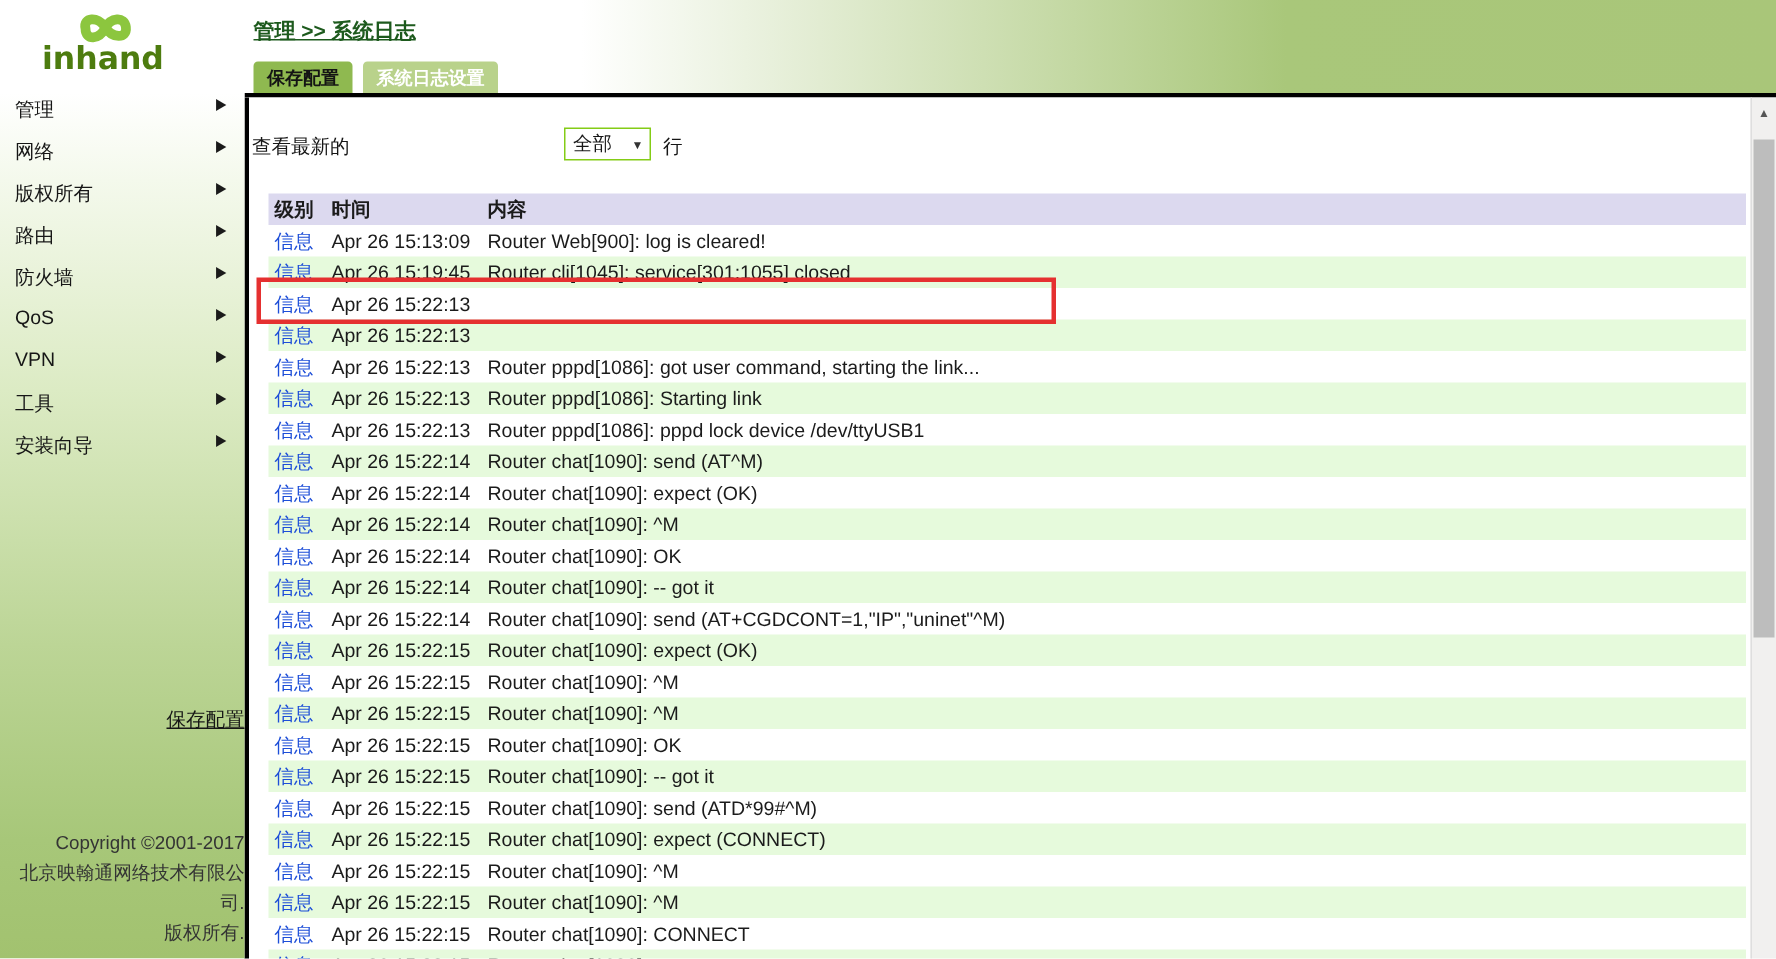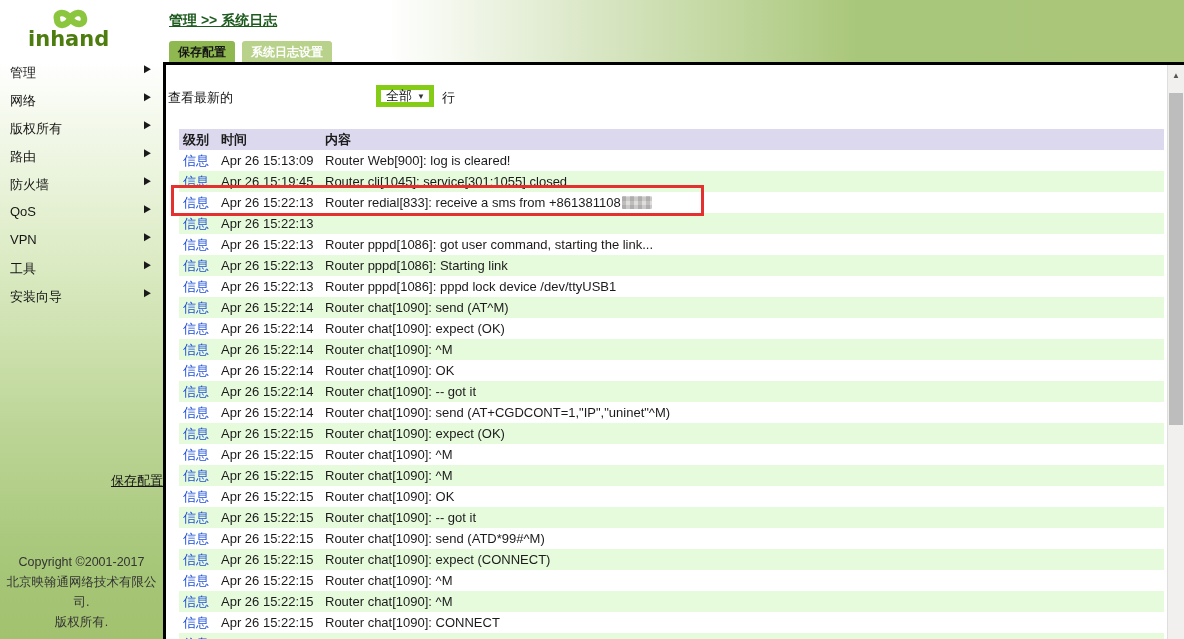--- a/index.html
+++ b/index.html
@@ -14,41 +14,41 @@
   .logo { padding:6px 0 0 28px; background:#fff; height:60px; }
   .logo svg { display:block; margin-left:14px; }
   .logo-text { font-size:21px; font-weight:bold; color:#4d7c0f; letter-spacing:0px;
                line-height:14px; font-family:"DejaVu Sans",sans-serif; }
   .menu { padding-top:4px; }
   .menu-item { height:28px; display:flex; align-items:flex-start; justify-content:space-between;
                padding:0 12px 0 10px; font-size:13px; color:#161616; cursor:pointer;gap:23px; }
   .menu-arrow { font-size:9px; color:#1a1a1a; transform:scaleY(1.15); }
   .save-config { position:absolute; top:471px; width:100%; text-align:right; }
   .save-config a { font-size:13px; color:#161616; text-decoration:underline; cursor:pointer; }
-  .copyright { position:absolute; bottom:7px; width:100%; text-align:center;
+  .copyright { position:absolute; bottom:7px; width:100%; text-align:right;
                font-size:12.5px; color:#343434; line-height:1.6; }
 
   
   .main { flex:1; display:flex; flex-direction:column; }
   .header { height:62px; position:relative; flex:0 0 62px;
     background:linear-gradient(to right,#ffffff 0%,#ffffff 22%,#a9c77a 68%,#a9c679 100%); }
   .breadcrumb { position:absolute; left:6px; top:12px; font-size:14px; font-weight:bold;
                 color:#1d5a1d;text-decoration:underline; }
   .tabs { position:absolute; left:4px; bottom:0; display:flex; gap:3px; align-items:flex-end; }
   .tab { height:23px; padding:3px 9px 4px 9px; font-size:12px; font-weight:bold;
          border:2px solid #fff; border-bottom:none; border-radius:5px 5px 0 0; cursor:pointer; }
   .tab.active   { background:#8fb950; color:#141414; }
   .tab.inactive { background:#b9d28b; color:#ffffff; }
 
   .bodywrap { flex:1; display:flex; border-top:3px solid #000; }
   .content { flex:1; background:#fff; border-left:3px solid #000; padding-top:20px; }
 
   .toolbar { display:flex; align-items:flex-end; padding-left:2px; height:22px; }
   .toolbar-label { font-size:13px; color:#161616; }
-  .select { margin-left:143px; width:58px; height:22px; border:5px solid #84cc16;
+  .select { margin-left:143px; width:58px; height:22px; border:1px solid #84cc16;
             display:flex; align-items:center; justify-content:space-between;
             padding:0 4px 0 5px; font-size:13px; color:#161616; background:#fff; cursor:pointer; }
   .select .arrow { font-size:8px; color:#333; }
   .rows-unit { margin-left:8px; font-size:13px; color:#161616; }
 
   .log-table { margin:22px 3px 0 13px; font-size:13px; color:#1b1b1b; }
   .log-header { display:grid; grid-template-columns:38px 104px 1fr; height:21px;
                 align-items:center; background:#dcd9ef; font-weight:bold; }
   .log-header > div { padding-left:4px; }
   .log-row { display:grid; grid-template-columns:38px 104px 1fr; height:21px;
@@ -166,21 +166,20 @@
     <div class="log-content">Router Web[900]: log is cleared!</div>
   </div>
             <div class="log-row">
     <div class="log-level">信息</div>
     <div class="log-time">Apr 26 15:19:45</div>
     <div class="log-content">Router cli[1045]: service[301:1055] closed</div>
   </div>
             <div class="log-row">
     <div class="log-level">信息</div>
     <div class="log-time">Apr 26 15:22:13</div>
-    <div class="log-content">Router redial[833]: receive a sms from +861381108<span class="masked"></span></div>
   <div class="red-box"></div>
             </div>
             <div class="log-row">
     <div class="log-level">信息</div>
     <div class="log-time">Apr 26 15:22:13</div>
   </div>
             <div class="log-row">
     <div class="log-level">信息</div>
     <div class="log-time">Apr 26 15:22:13</div>
     <div class="log-content">Router pppd[1086]: got user command, starting the link...</div>

